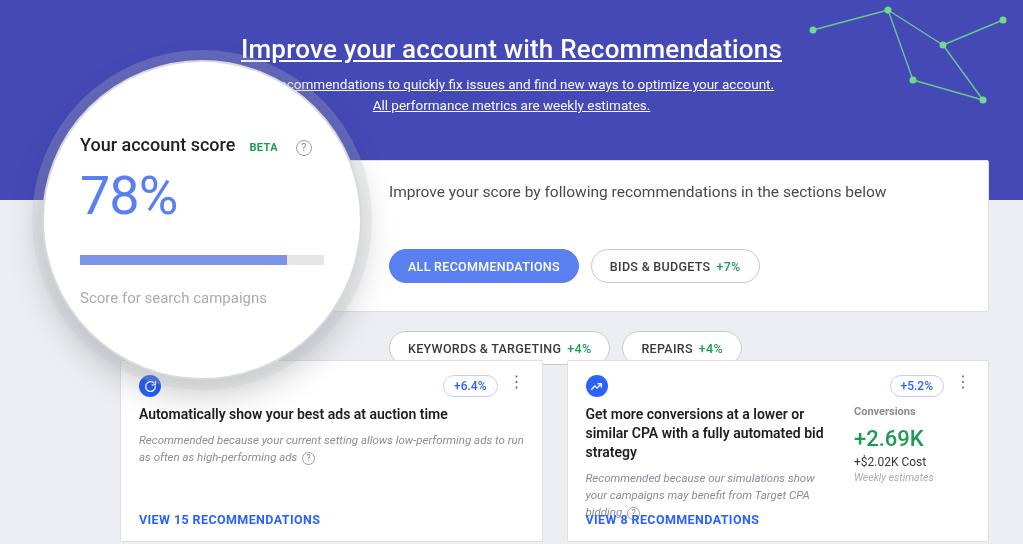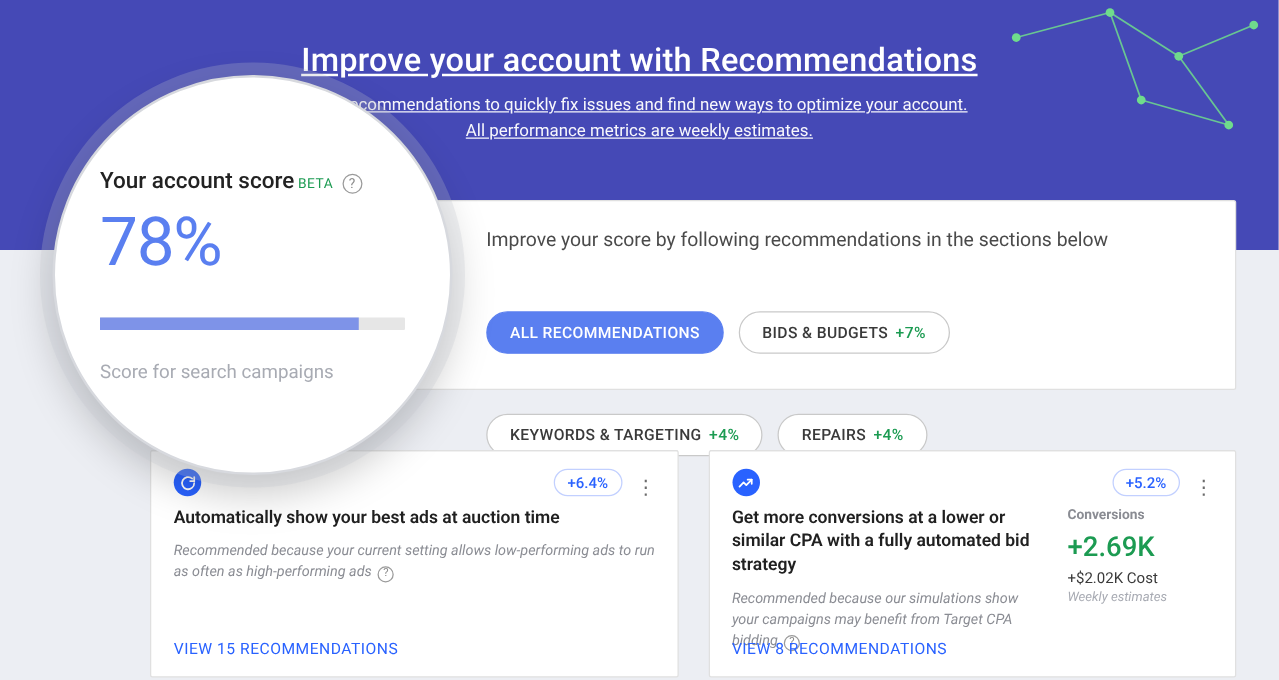--- a/index.html
+++ b/index.html
@@ -39,42 +39,42 @@
   .lens {
     position: absolute; left: 42px; top: 60px; width: 320px; height: 320px;
     border-radius: 50%; background: #fff; overflow: hidden;
     border: 2px solid #d7d9de;
     box-shadow: 0 0 0 10px rgba(190,194,204,.25), 0 14px 34px rgba(0,0,0,.22);
   }
   .lens-inner {
     position: absolute; left: 0; top: 72px; right: 0; bottom: 0;
     padding: 0 36px;
   }
-  .lens-title-row { display: flex; align-items: baseline; gap: 3px; }
+  .lens-title-row { display: flex; align-items: baseline; gap: 14px; }
   .lens-title { font-size: 18px; color: #222; font-weight: 500; }
-  .beta-tag   { font-size: 11px; font-weight: 400; color: #1c9b52; letter-spacing: .4px; }
+  .beta-tag   { font-size: 11px; font-weight: 700; color: #1c9b52; letter-spacing: .4px; }
   .help-dot {
     width: 16px; height: 16px; border-radius: 50%; border: 1.5px solid #9a9a9a;
     color: #8a8a8a; font-size: 11px; display: inline-flex; align-items: center;
     justify-content: center; margin-left: 4px; line-height: 1;
   }
   .score-val {
     font-size: 54px; font-weight: 400; color: #5a7ff0; margin-top: 8px; letter-spacing: -1px;
   }
   .score-bar { height: 10px; background: #e6e6e6; border-radius: 1px; margin-top: 28px; }
   .score-bar > div { height: 100%; background: #7e93e8; width: 85%; }
   .score-sub { margin-top: 24px; font-size: 15px; color: #a8abb3; }
 
   
   .tiles { position: absolute; left: 120px; right: 34px; top: 360px; display: flex; gap: 24px; }
   .tile {
     flex: 1; background: #fff; border: 1px solid #e0e0e0; border-radius: 2px;
     padding: 14px 16px 12px 18px; min-height: 182px; position: relative;
   }
-  .tile-head { display: flex; align-items: flex-end; gap: 10px; margin-bottom: 8px; }
+  .tile-head { display: flex; align-items: flex-start; gap: 10px; margin-bottom: 8px; }
   .tile-icon {
     width: 22px; height: 22px; border-radius: 50%; background: #2962ff;
     display: flex; align-items: center; justify-content: center; color: #fff;
   }
   .tile-icon svg { width: 13px; height: 13px; }
   .tile-name { font-size: 13px; color: #3b3b3b; font-weight: 500; }
   .tile-score {
     margin-left: auto; height: 22px; border: 1px solid #c2d0ff; color: #2962ff;
     border-radius: 11px; padding: 0 10px; font-size: 12px; display: flex;
     align-items: center; font-weight: 500;
@@ -84,21 +84,21 @@
   .tile-main { flex: 1; }
   .tile-headline { font-size: 14px; color: #202020; font-weight: 600; line-height: 1.35; margin-bottom: 8px; }
   .tile-sub { font-size: 11.5px; color: #8a8c93; font-style: italic; line-height: 1.5; }
   .tile-sub .q {
     display: inline-flex; width: 13px; height: 13px; border-radius: 50%;
     border: 1px solid #9a9a9a; color: #8a8a8a; font-size: 9px;
     align-items: center; justify-content: center; font-style: normal; margin-left: 2px;
   }
   .tile-link {
     position: absolute; left: 18px; bottom: 14px;
-    font-size: 12.5px; font-weight: 400; letter-spacing: .4px; color: #2962ff;
+    font-size: 12.5px; font-weight: 700; letter-spacing: .4px; color: #2962ff;
   }
   .tile-topborder { position: absolute; left: 0; right: 0; top: -1px; height: 0; border-top: 1px solid #e0e0e0; }
   .metric-box { width: 118px; text-align: left; }
   .metric-label { font-size: 11px; color: #8a8c93; margin-bottom: 8px; font-weight: bold; }
   .metric-val   { font-size: 22px; font-weight: 500; color: #1c9b52; }
   .metric-line  { font-size: 12px; color: #3a3a3a; margin-top: 4px; }
   .metric-note  { font-size: 10.5px; color: #a8abb3; font-style: italic; margin-top: 2px; }
 </style>
 </head>
 <body>

